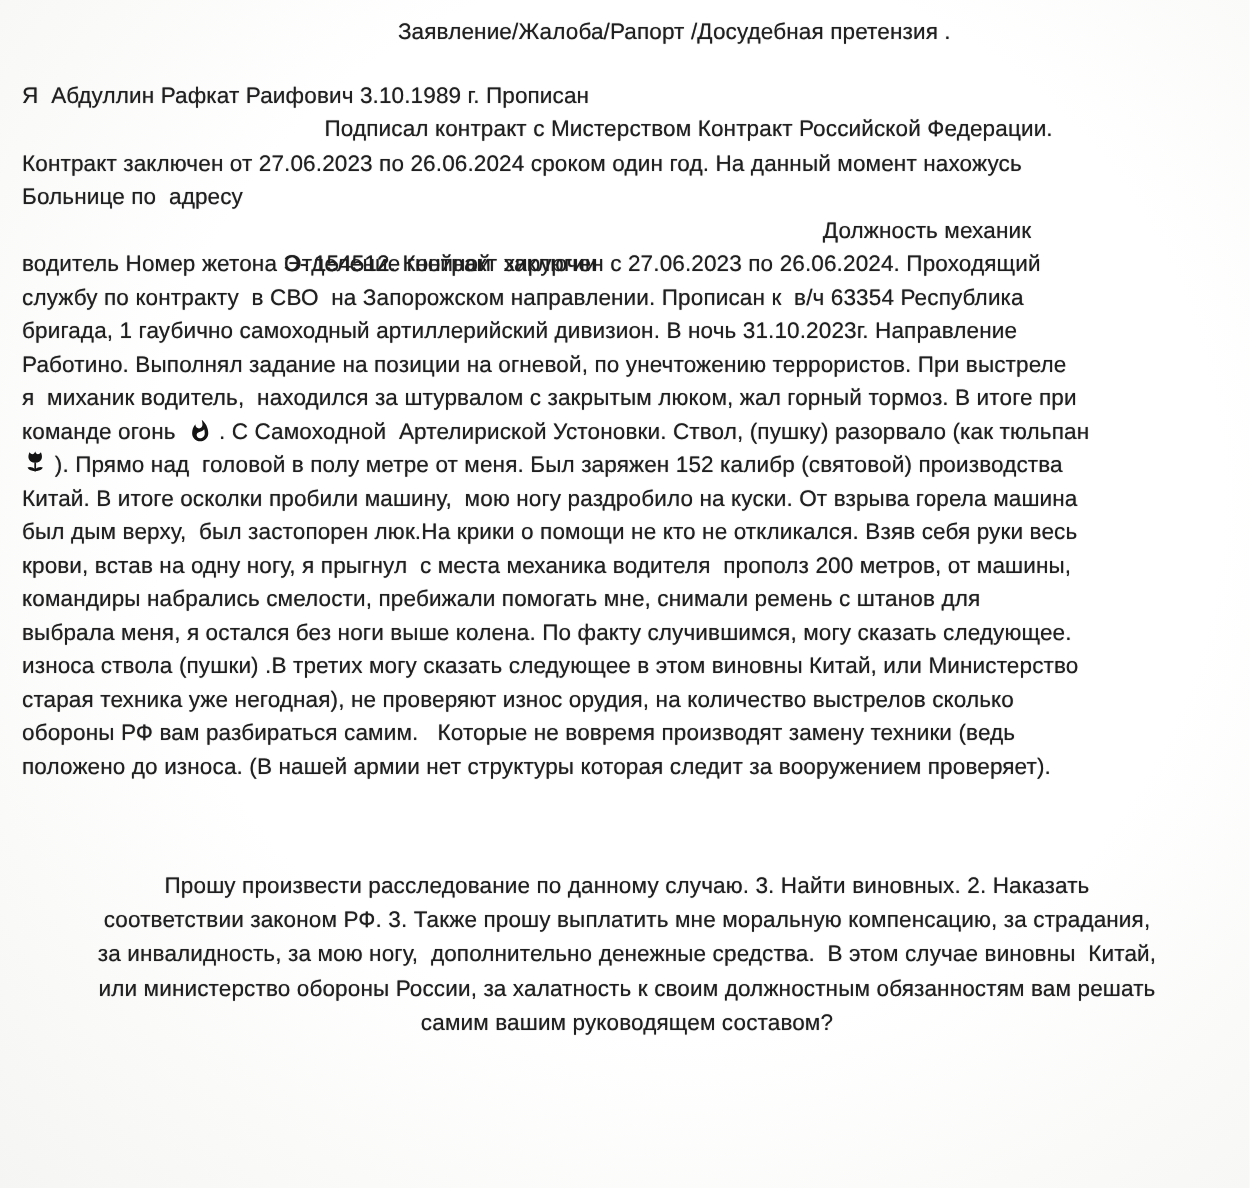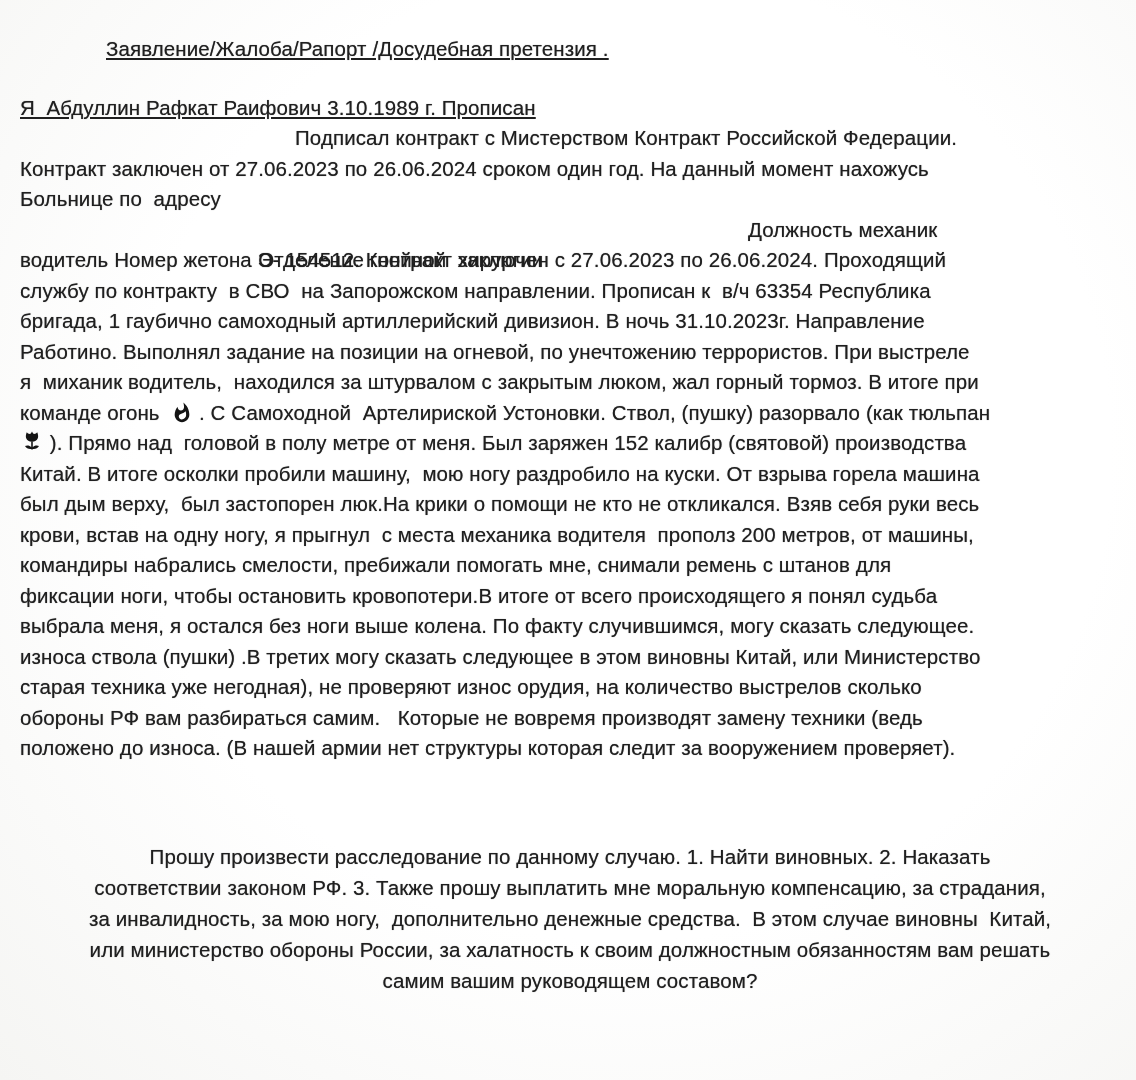--- a/index.html
+++ b/index.html
@@ -17,25 +17,25 @@
     font-size: 20.5px;
     letter-spacing: 0.1px;
     text-shadow: 0 0 0.8px rgba(25,25,25,0.65);
   }
   .tline, .sline {
     white-space: pre;
     line-height: 30.5px;
     height: 30.5px;
   }
   .doc-title {
-    margin-top: 34px;
+    margin-top: 14px;
+    text-align: center;
     padding-left: 86px;
-    text-decoration: underline;
   }
-  .intro-line { margin-top: 28px; text-decoration: underline; }
+  .intro-line { margin-top: 28px; }
   .indent-contract { padding-left: 275px; }
   .dept-line { position: relative; }
   .dept-left { margin-left: 215px; }
   .dept-right { position: absolute; left: 728px; top: 0; }
   .request-block {
     margin-top: 77px;
     text-align: center;
   }
   .request-block .tline { line-height: 31px; height: 31px; }
   .inline-icon { display: inline-block; vertical-align: -5px; }
@@ -72,29 +72,28 @@
           </svg></span><span> . С Самоходной  Артелириской Устоновки. Ствол, (пушку) разорвало (как тюльпан</span></div>
       <div class="tline"><span class="inline-icon"><svg width="24" height="26" viewBox="0 0 24 26" fill="#141414">
             <path d="M6.8 3.2c-.9 2.2-1.3 4.2-.6 6.1.8 2.1 2.9 3.4 5.8 3.4s5-1.3 5.8-3.4c.7-1.9.3-3.9-.6-6.1-1 1.3-2.3 2-3.5 1.6C12.9 4.5 12 2.4 12 2.4s-.9 2.1-1.7 2.4c-1.2.4-2.5-.3-3.5-1.6z"></path>
             <path d="M11.2 12.4h1.6v8.2h-1.6z"></path>
             <path d="M12 18.6c-2.4-2.2-5.1-2.5-7-1.5 1.3 2.6 4.2 3.4 7 2.8zM12 18.6c2.4-2.2 5.1-2.5 7-1.5-1.3 2.6-4.2 3.4-7 2.8z"></path>
           </svg></span><span> ). Прямо над  головой в полу метре от меня. Был заряжен 152 калибр (святовой) производства</span></div>
       <div class="tline">Китай. В итоге осколки пробили машину,  мою ногу раздробило на куски. От взрыва горела машина</div>
       <div class="tline">был дым верху,  был застопорен люк.На крики о помощи не кто не откликался. Взяв себя руки весь</div>
       <div class="tline">крови, встав на одну ногу, я прыгнул  с места механика водителя  прополз 200 метров, от машины,</div>
       <div class="tline">командиры набрались смелости, пребижали помогать мне, снимали ремень с штанов для</div>
-      <div class="tline">фиксации ноги, чтобы остановить кровопотери.В итоге от всего происходящего я понял судьба</div>
       <div class="tline">выбрала меня, я остался без ноги выше колена. По факту случившимся, могу сказать следующее.</div>
       <div class="tline">износа ствола (пушки) .В третих могу сказать следующее в этом виновны Китай, или Министерство</div>
       <div class="tline">старая техника уже негодная), не проверяют износ орудия, на количество выстрелов сколько</div>
       <div class="tline">обороны РФ вам разбираться самим.   Которые не вовремя производят замену техники (ведь</div>
       <div class="tline">положено до износа. (В нашей армии нет структуры которая следит за вооружением проверяет).</div>
     </div>
 
   <div class="request-block">
-      <div class="tline">Прошу произвести расследование по данному случаю. 1. Найти виновных. 2. Наказать</div>
+      <div class="tline">Прошу произвести расследование по данному случаю. 3. Найти виновных. 2. Наказать</div>
       <div class="tline">соответствии законом РФ. 3. Также прошу выплатить мне моральную компенсацию, за страдания,</div>
       <div class="tline">за инвалидность, за мою ногу,  дополнительно денежные средства.  В этом случае виновны  Китай,</div>
       <div class="tline">или министерство обороны России, за халатность к своим должностным обязанностям вам решать</div>
       <div class="tline">самим вашим руководящем составом?</div>
     </div>
 
 </div>
 
 </body></html>

